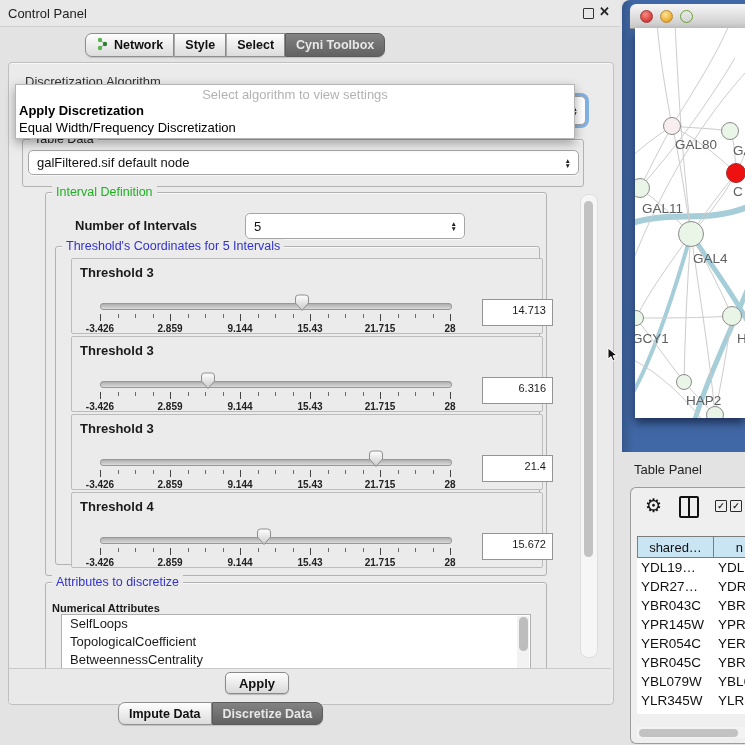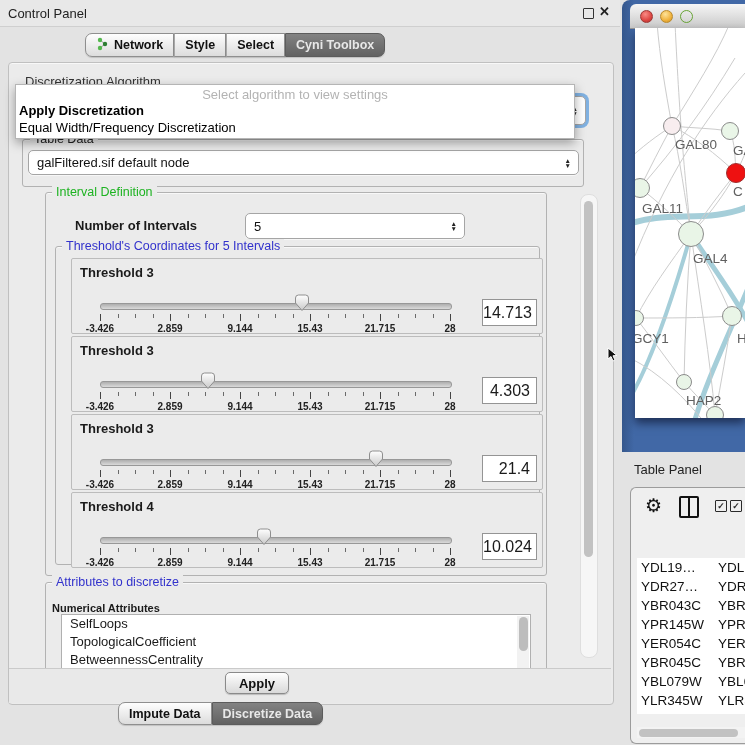--- a/index.html
+++ b/index.html
@@ -35,21 +35,21 @@
   .thr-panel{position:absolute;left:62px;width:470px;height:74px;background:#ebebeb;border:1px solid #bcbcbc;border-radius:2px}
   .thr-label{position:absolute;left:8px;top:6px;font-size:13px;font-weight:700}
   .track{position:absolute;left:28px;top:44px;width:350px;height:5px;border-radius:3px;
      background:linear-gradient(#aeaeae,#dadada);border:1px solid #989898}
   .thumb{position:absolute;top:35px;width:16px;height:18px}
   .ticks{position:absolute;left:0;top:53px;width:470px;height:20px}
   .tick{position:absolute;top:2px;width:1px;height:4px;background:#6a6a6a}
   .tick.major{height:7px;background:#444}
   .ticklab{position:absolute;top:11px;width:50px;text-align:center;font-size:10px;font-weight:700;color:#222}
   .valbox{position:absolute;left:410px;top:40px;width:47px;height:21px;background:#fff;border:1px solid #949494;
-     font-size:16px;text-align:right;padding:4px 6px 0 0}
+     font-size:11px;text-align:right;padding:4px 6px 0 16px}
   .listbox{left:52px;top:614px;width:468px;height:54px;background:#fff;border:1px solid #b0b0b0}
   .listbox .li{font-size:13px;color:#1a1a1a;padding:1px 0 1px 8px;line-height:16px;white-space:nowrap}
   .lscroll{position:absolute;right:1px;top:1px;width:12px;height:52px;background:#f2f2f2}
   .lscroll .lth{position:absolute;left:1.5px;top:1px;width:9px;height:34px;border-radius:5px;background:#bdbdbd}
   .applystrip{left:9px;top:668px;width:602px;height:34px;background:#e9e9e9;border-top:1px solid #cacaca}
   .btn{display:flex;align-items:center;justify-content:center;font-size:13px;font-weight:600;color:#111;
      background:linear-gradient(#fefefe,#d9d9d9);border:1px solid #8a8a8a;border-radius:5px;box-shadow:0 1px 1px rgba(0,0,0,.2)}
   .vscroll{left:580px;top:194px;width:16px;height:462px;background:#f6f6f6;border:1px solid #dedede;border-radius:8px}
   .vscroll .vth{position:absolute;left:2.5px;top:6px;width:9px;height:356px;border-radius:5px;background:#c2c2c2}
   
@@ -216,21 +216,21 @@
         <div class="tick" style="left: 343px;"></div>
         <div class="tick" style="left: 360.5px;"></div>
         <div class="tick major" style="left: 378px;"></div>
         <div class="ticklab" style="left: 3px;">-3.426</div>
         <div class="ticklab" style="left: 73px;">2.859</div>
         <div class="ticklab" style="left: 143px;">9.144</div>
         <div class="ticklab" style="left: 213px;">15.43</div>
         <div class="ticklab" style="left: 283px;">21.715</div>
         <div class="ticklab" style="left: 353px;">28</div>
       </div>
-    <div class="valbox">4.303</div>
+    <div class="valbox">6.316</div>
   </div>
   <div class="thr-panel" style="top:351px">
     <div class="thr-label">Threshold 3</div>
     <div class="track"></div>
     <div class="thumb" style="left: 296.494px;"><svg width="16" height="18">
           <path d="M1.5,4 Q1.5,1 4.5,1 L11.5,1 Q14.5,1 14.5,4 L14.5,9 L8,16.5 L1.5,9 Z" fill="url(#thumbGrad)" stroke="#8f8f8f"></path>
         </svg></div>
     <div class="ticks">
         <div class="tick major" style="left: 28px;"></div>
         <div class="tick" style="left: 45.5px;"></div>
@@ -290,21 +290,21 @@
         <div class="tick" style="left: 343px;"></div>
         <div class="tick" style="left: 360.5px;"></div>
         <div class="tick major" style="left: 378px;"></div>
         <div class="ticklab" style="left: 3px;">-3.426</div>
         <div class="ticklab" style="left: 73px;">2.859</div>
         <div class="ticklab" style="left: 143px;">9.144</div>
         <div class="ticklab" style="left: 213px;">15.43</div>
         <div class="ticklab" style="left: 283px;">21.715</div>
         <div class="ticklab" style="left: 353px;">28</div>
       </div>
-    <div class="valbox">10.024</div>
+    <div class="valbox">15.672</div>
   </div>
 
   <div class="abs group" style="left:36px;top:519px;width:500px;height:110px"></div>
   <div class="legend" style="left:43px;top:512px;color:#3232cc">Attributes to discretize</div>
   <div class="abs" style="left:43px;top:539px;font-size:11px;font-weight:700">Numerical Attributes</div>
   <div class="abs listbox" style="top:551px">
     <div class="li">SelfLoops</div>
     <div class="li">TopologicalCoefficient</div>
     <div class="li">BetweennessCentrality</div>
     <div class="lscroll">
@@ -377,20 +377,24 @@
 <div class="node" style="left: 28px; top: 89px; height: 18px; width: 18px; background: rgb(248, 237, 239);"></div><div class="nlabel" style="left: 40px; top: 109px;">GAL80</div><div class="node" style="left: 86px; top: 94px; height: 18px; width: 18px; background: rgb(234, 246, 232);"></div><div class="nlabel" style="left: 98px; top: 115px;">GA</div><div class="node" style="left: 91px; top: 135px; height: 20px; width: 20px; background: rgb(238, 17, 17); border-color: rgb(160, 48, 48);"></div><div class="nlabel" style="left: 98px; top: 156px;">C</div><div class="node" style="left: -5px; top: 150px; height: 20px; width: 20px; background: rgb(233, 245, 231);"></div><div class="nlabel" style="left: 7px; top: 173px;">GAL11</div><div class="node" style="left: 43px; top: 193px; height: 26px; width: 26px; background: rgb(233, 245, 231);"></div><div class="nlabel" style="left: 58px; top: 223px;">GAL4</div><div class="node" style="left: -7px; top: 282px; height: 16px; width: 16px; background: rgb(233, 245, 231);"></div><div class="nlabel" style="left: -3px; top: 303px;">GCY1</div><div class="node" style="left: 87px; top: 278px; height: 20px; width: 20px; background: rgb(233, 245, 231);"></div><div class="nlabel" style="left: 102px; top: 303px;">H</div><div class="node" style="left: 41px; top: 346px; height: 16px; width: 16px; background: rgb(233, 245, 231);"></div><div class="nlabel" style="left: 51px; top: 365px;">HAP2</div><div class="node" style="left: 71px; top: 378px; height: 18px; width: 18px; background: rgb(233, 245, 231);"></div></div>
 
 <div class="abs tp-title">
   <div class="ttl">Table Panel</div>
 </div>
 <div class="abs tp-win">
   <div class="gear">⚙</div>
   <div class="colicon"></div>
   <div class="cb" style="left:84px">✓</div>
   <div class="cb" style="left:99px">✓</div>
+  <div class="thead">
+    <div class="th" style="width:77px">shared…</div>
+    <div class="th" style="width:32px;border-left:none;justify-content:flex-end;padding-right:2px">n</div>
+  </div>
   <div class="tbody">
       <div class="trow">
         <div class="tc1">YDL19…</div>
         <div class="tc2">YDL1</div>
       </div>
       <div class="trow">
         <div class="tc1">YDR27…</div>
         <div class="tc2">YDR2</div>
       </div>
       <div class="trow">

